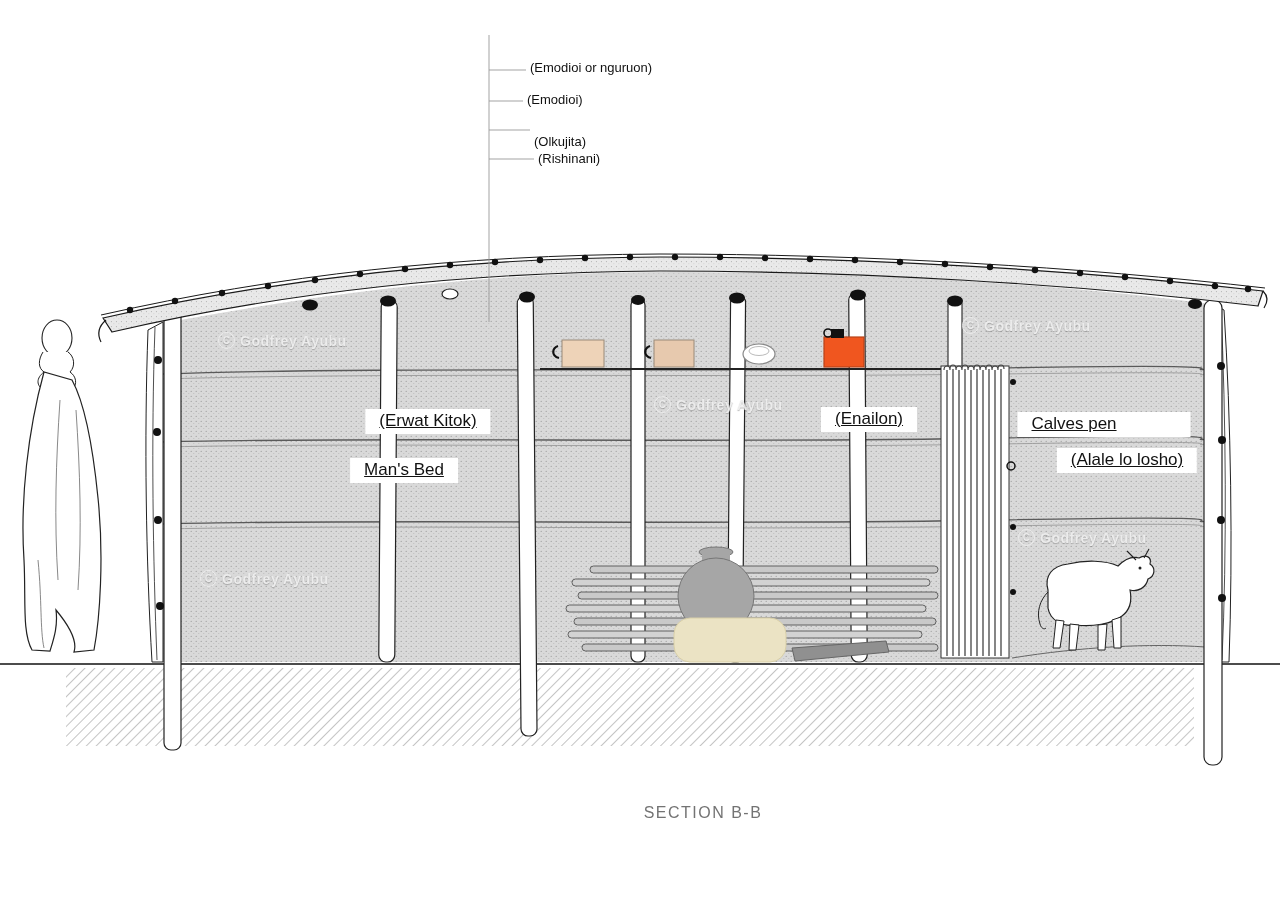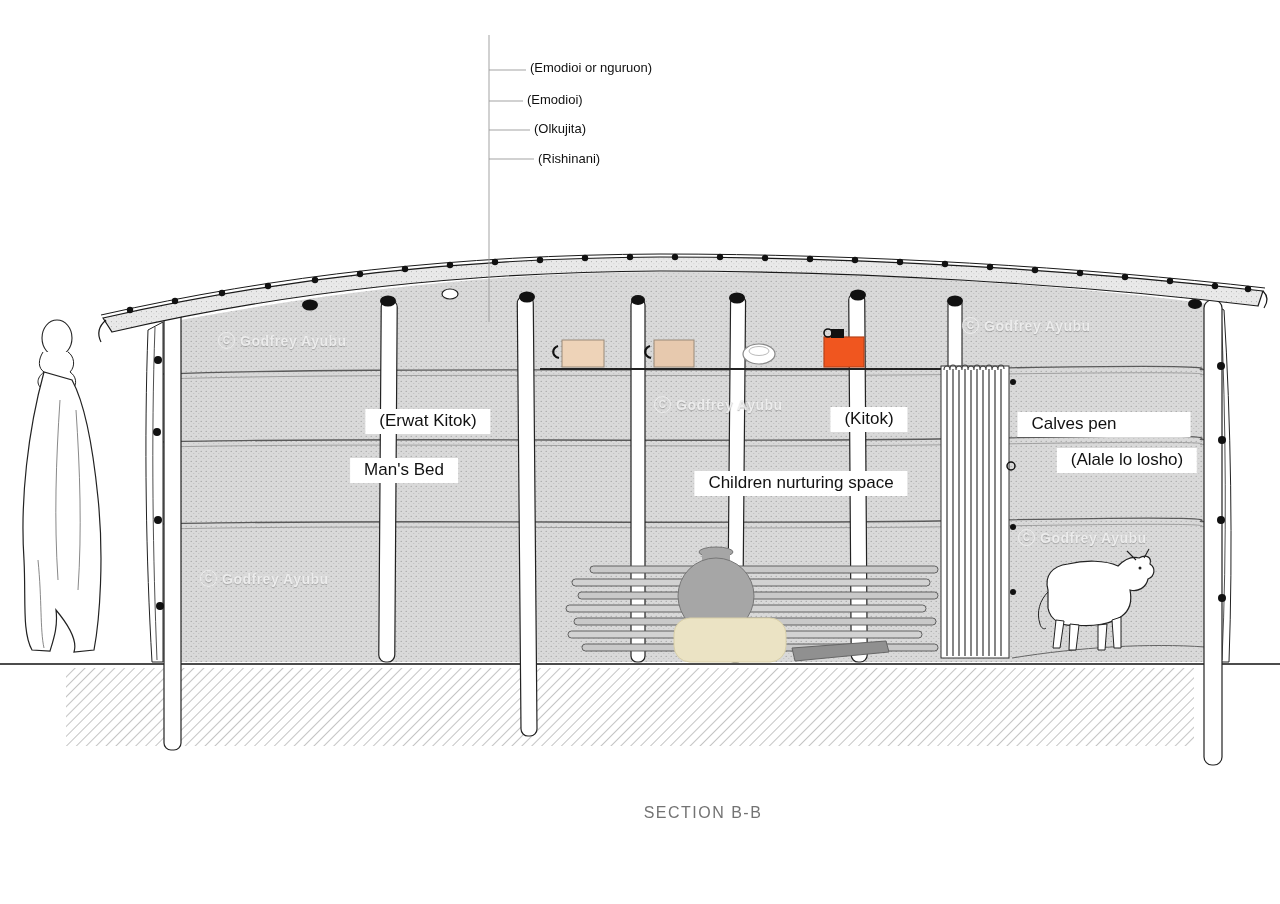--- a/index.html
+++ b/index.html
@@ -4,21 +4,21 @@
 <style>
   html,body { margin:0; padding:0; background:#ffffff; }
   .stage {
     position:relative; width:1280px; height:904px; background:#ffffff;
     overflow:hidden; font-family:"Liberation Sans", sans-serif; color:#111;
   }
   .stage svg { position:absolute; left:0; top:0; }
   .lbl {
     position:absolute; transform:translateX(-50%);
     background:#ffffff; padding:1px 14px; font-size:17px; line-height:1.35;
-    color:#111; white-space:nowrap;
+    color:#111; white-space:nowrap;text-decoration:underline;
   }
   .lbl-sm {
     position:absolute; font-size:13px; color:#111; white-space:nowrap;
   }
   .wm {
     position:absolute; display:flex; align-items:center; gap:5px;
     color:#eeeeee; font-weight:bold; font-size:14px; white-space:nowrap;
     text-shadow:0 1px 1px rgba(110,110,110,0.5); opacity:0.92;
     letter-spacing:0.5px;
   }
@@ -228,27 +228,26 @@
       <line x1="489" y1="35" x2="489" y2="322"></line>
       <line x1="489" y1="70" x2="526" y2="70"></line>
       <line x1="489" y1="101" x2="523" y2="101"></line>
       <line x1="489" y1="130" x2="530" y2="130"></line>
       <line x1="489" y1="159" x2="534" y2="159"></line>
     </g>
   </svg>
 
   <div class="lbl-sm" style="left:530px; top:60px;">(Emodioi or nguruon)</div>
   <div class="lbl-sm" style="left:527px; top:92px;">(Emodioi)</div>
-  <div class="lbl-sm" style="left:534px; top:121px;">(Olkujita)</div>
+  <div class="lbl-sm" style="left:534px; top:134px;">(Olkujita)</div>
   <div class="lbl-sm" style="left:538px; top:151px;">(Rishinani)</div>
 
   <div class="lbl" style="left:428px;  top:409px;">(Erwat  Kitok)</div>
   <div class="lbl" style="left:404px;  top:458px;">Man's Bed</div>
-  <div class="lbl" style="left:869px;  top:407px;">(Kitok)</div>
-  <div class="lbl" style="left:801px;  top:471px;">Children nurturing space</div>
+  <div class="lbl" style="left:869px;  top:407px;">(Enailon)</div>
   <div class="lbl" style="left:1104px; top:412px; min-width:145px; text-align:left;">Calves pen</div>
   <div class="lbl" style="left:1100px; top:448px;margin-left:27px;">(Alale lo losho)</div>
 
   <div class="wm" style="left:218px; top:332px;">
     <span class="wm-c">C</span>
     <span>Godfrey Ayubu</span>
   </div>
   <div class="wm" style="left:962px; top:317px;">
     <span class="wm-c">C</span>
     <span>Godfrey Ayubu</span>

